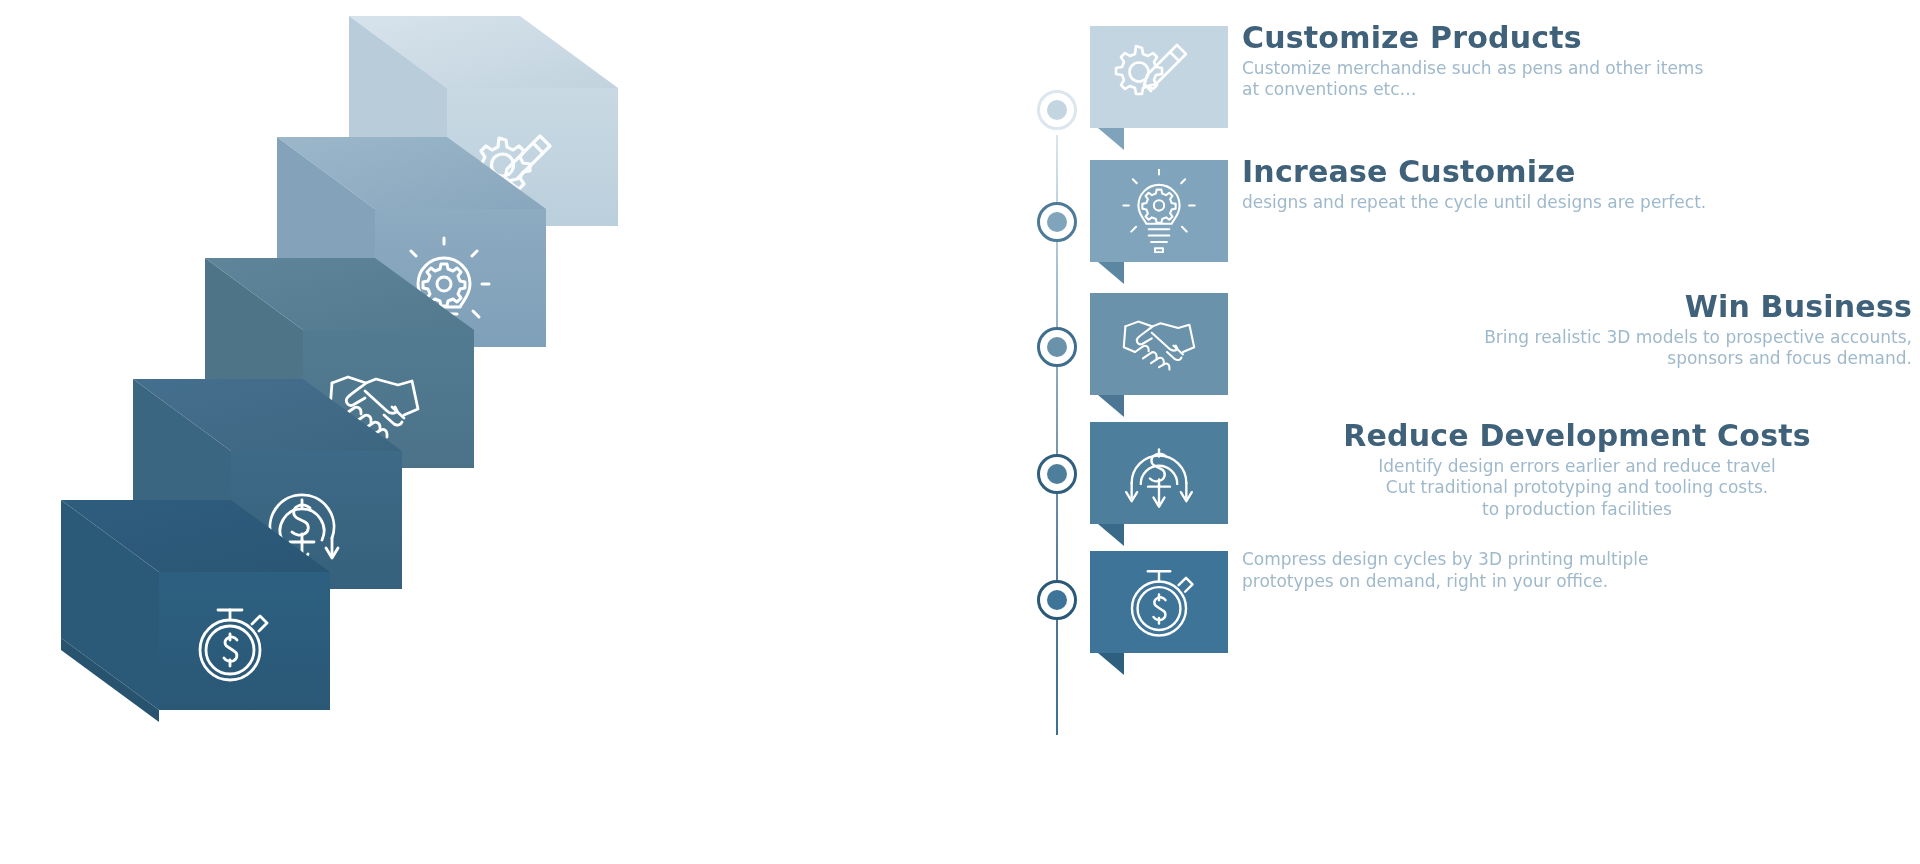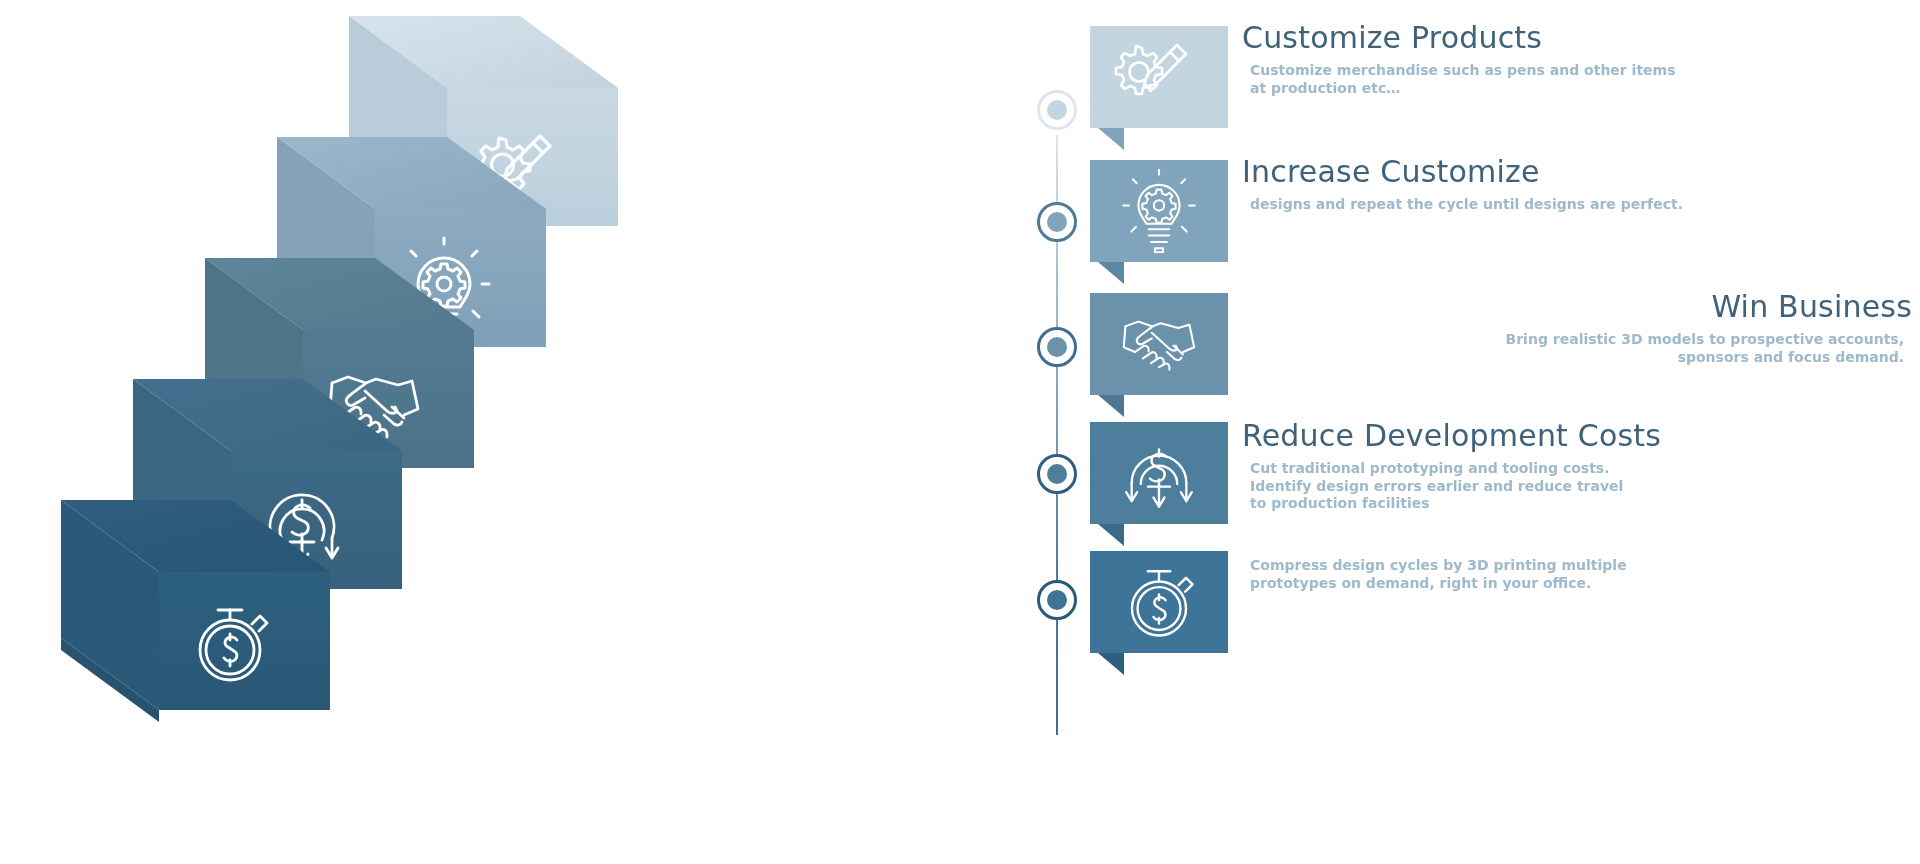--- a/index.html
+++ b/index.html
@@ -106,34 +106,34 @@
   }
 
   .tl-text {
     position: absolute;
     left: 232px;
     width: 670px;
   }
   .tl-title {
     font-family: "DejaVu Sans", "Liberation Sans", sans-serif;
     font-size: 30px;
-    font-weight: 400;
+    font-weight: 700;
     letter-spacing: 0.2px;
     color: #3f6179;
     line-height: 1.06;
     margin: 0 0 4px 0;
     white-space: nowrap;
   }
   .tl-desc {
     font-family: "DejaVu Sans", "Liberation Sans", sans-serif;
-    font-size: 14px;
-    font-weight: 700;
+    font-size: 17px;
+    font-weight: 400;
     color: #9fb9cc;
     line-height: 1.27;
-    margin: 8px;
+    margin: 0;
   }
   .tl-desc .ln { display: block; white-space: nowrap; }
 </style>
 </head>
 <body>
 
 <div id="stairs-panel">
   <svg id="stairs-svg" width="1010" height="864" viewBox="0 0 1010 864" xmlns="http://www.w3.org/2000/svg">
     <defs>
       <linearGradient id="g1top" x1="0" y1="0" x2="1" y2="1">
@@ -294,21 +294,21 @@
         <path d="M66 5 l9 9 -30 30 -12 3 3 -12 z"></path>
         <path d="M59 12 l9 9"></path>
         <path d="M33 44 l7 7"></path>
       </svg>
     </div>
 
     <div class="tl-text" style="top:22px;">
       <div class="tl-title">Customize Products</div>
       <div class="tl-desc">
         <span class="ln">Customize merchandise such as pens and other items</span>
-        <span class="ln">at production etc…</span>
+        <span class="ln">at conventions etc…</span>
       </div>
     </div>
   </div>
 
   <div class="tl-row" style="top:138px;height:140px;">
     <div class="tl-node" style="top:64px;">
       <div class="ring" style="border:3px solid #4e7a99;">
         <div class="dot" style="background:#7fa4bc;"></div>
       </div>
     </div>
@@ -368,21 +368,21 @@
 
     <div class="tl-text" style="top:14px;">
       <div class="tl-title">Win Business</div>
       <div class="tl-desc">
         <span class="ln">Bring realistic 3D models to prospective accounts,</span>
         <span class="ln">sponsors and focus demand.</span>
       </div>
     </div>
   </div>
 
-  <div class="tl-row" style="top:415px;height:150px;">
+  <div class="tl-row" style="top:415px;height:150px;text-align:center;">
     <div class="tl-node" style="top:39px;">
       <div class="ring" style="border:3px solid #2f5e7e;">
         <div class="dot" style="background:#4d7e9c;"></div>
       </div>
     </div>
 
     <div class="tl-tile" style="top:7px;">
       <div class="tile-box" style="background:#4d7e9c;"></div>
       <div class="tile-tail" style="border-top-color:#3a6a89;"></div>
       <svg width="84" height="82" viewBox="0 0 88 90" fill="none" stroke="#ffffff" stroke-width="2.6" stroke-linecap="round" stroke-linejoin="round">
@@ -397,22 +397,22 @@
           <path d="M38 72 l6 10 6 -10"></path>
         <path d="M74 56 l0 16"></path>
           <path d="M68 66 l6 10 6 -10"></path>
         <path d="M32 60 l24 0"></path>
       </svg>
     </div>
 
     <div class="tl-text" style="top:5px;">
       <div class="tl-title">Reduce Development Costs</div>
       <div class="tl-desc">
+        <span class="ln">Identify design errors earlier and reduce travel</span>
         <span class="ln">Cut traditional prototyping and tooling costs.</span>
-        <span class="ln">Identify design errors earlier and reduce travel</span>
         <span class="ln">to production facilities</span>
       </div>
     </div>
   </div>
 
   <div class="tl-row" style="top:565px;height:160px;">
     <div class="tl-node" style="top:15px;">
       <div class="ring" style="border:3px solid #2a5876;">
         <div class="dot" style="background:#3d7498;"></div>
       </div>

